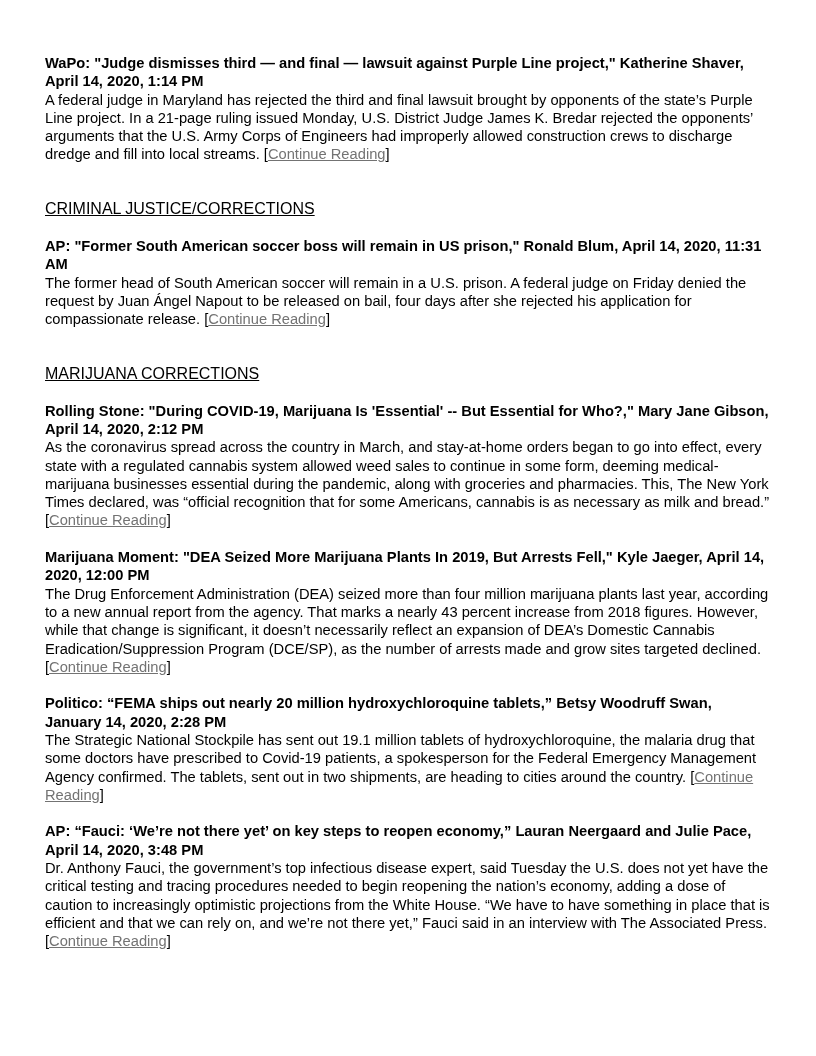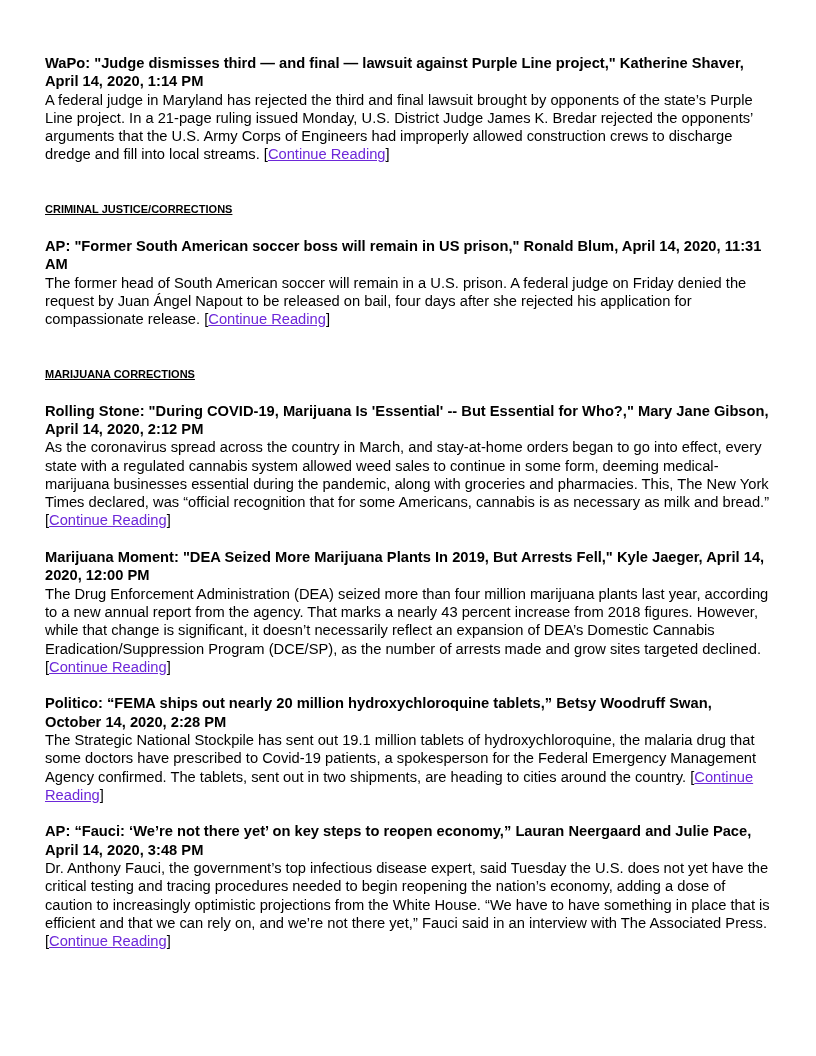--- a/index.html
+++ b/index.html
@@ -27,29 +27,29 @@
     margin: 0;
     font-size: 14.7px;
     line-height: 18.3px;
     color: #000000;
   }
   .headline {
     font-weight: 700;
   }
   .section {
     margin: 18.3px 0;
-    font-size: 11px;
+    font-size: 16px;
     line-height: 18.3px;
-    font-weight: 700;
+    font-weight: 400;
   }
   .section-label {
     text-decoration: underline;
   }
   a.reading-link {
-    color: #6d28d9;
+    color: #737373;
     text-decoration: underline;
     cursor: pointer;
   }
   .bracket {
     color: #000000;
   }
 </style>
 </head>
 <body>
 
@@ -78,21 +78,21 @@
     <p class="body"><span>As the coronavirus spread across the country in March, and stay-at-home orders began to go into effect, every state with a regulated cannabis system allowed weed sales to continue in some form, deeming medical-marijuana businesses essential during the pandemic, along with groceries and pharmacies. This, The New York Times declared, was “official recognition that for some Americans, cannabis is as necessary as milk and bread.”</span><span class="bracket"> [</span><a class="reading-link" href="#">Continue Reading</a><span class="bracket">]</span></p>
   </div>
 
   <div class="article">
     <p class="headline">Marijuana Moment: "DEA Seized More Marijuana Plants In 2019, But Arrests Fell," Kyle Jaeger, April 14, 2020, 12:00 PM</p>
     <p class="body"><span>The Drug Enforcement Administration (DEA) seized more than four million marijuana plants last year, according to a new annual report from the agency. That marks a nearly 43 percent increase from 2018 figures. However, while that change is significant, it doesn’t necessarily reflect an expansion of DEA’s Domestic Cannabis Eradication/Suppression Program (DCE/SP), as the number of arrests made and grow sites targeted declined.</span><span class="bracket"> [</span><a class="reading-link" href="#">Continue Reading</a><span class="bracket">]</span></p>
   </div>
 
 
   <div class="article">
-    <p class="headline">Politico: “FEMA ships out nearly 20 million hydroxychloroquine tablets,” Betsy Woodruff Swan, October 14, 2020, 2:28 PM</p>
+    <p class="headline">Politico: “FEMA ships out nearly 20 million hydroxychloroquine tablets,” Betsy Woodruff Swan, January 14, 2020, 2:28 PM</p>
     <p class="body"><span>The Strategic National Stockpile has sent out 19.1 million tablets of hydroxychloroquine, the malaria drug that some doctors have prescribed to Covid-19 patients, a spokesperson for the Federal Emergency Management Agency confirmed. The tablets, sent out in two shipments, are heading to cities around the country.</span><span class="bracket"> [</span><a class="reading-link" href="#">Continue Reading</a><span class="bracket">]</span></p>
   </div>
 
   <div class="article">
     <p class="headline">AP: “Fauci: ‘We’re not there yet’ on key steps to reopen economy,” Lauran Neergaard and Julie Pace, April 14, 2020, 3:48 PM</p>
     <p class="body"><span>Dr. Anthony Fauci, the government’s top infectious disease expert, said Tuesday the U.S. does not yet have the critical testing and tracing procedures needed to begin reopening the nation’s economy, adding a dose of caution to increasingly optimistic projections from the White House. “We have to have something in place that is efficient and that we can rely on, and we’re not there yet,” Fauci said in an interview with The Associated Press.</span><span class="bracket"> [</span><a class="reading-link" href="#">Continue Reading</a><span class="bracket">]</span></p>
   </div>
 
 </div>
 

